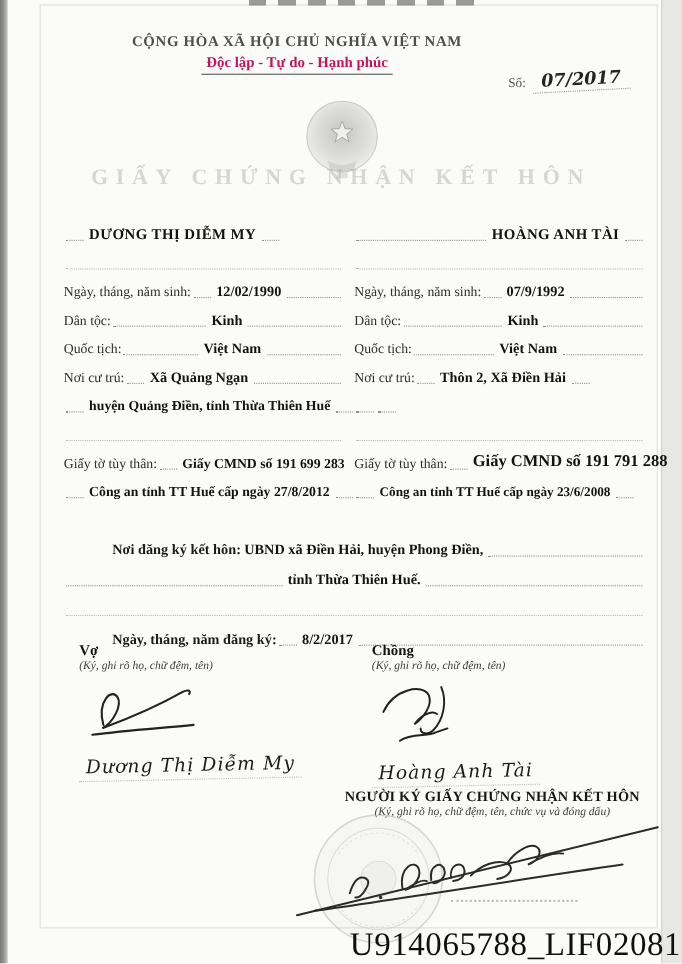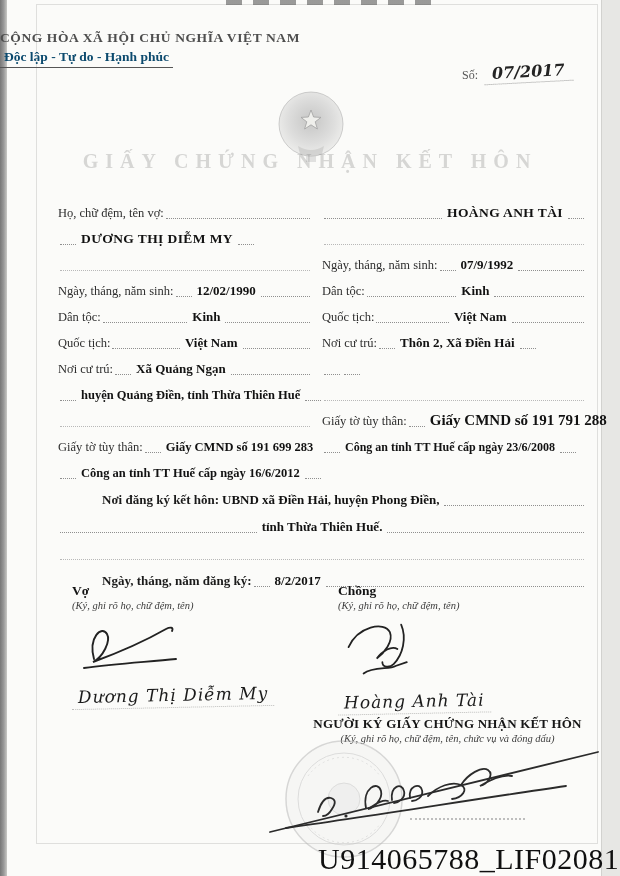--- a/index.html
+++ b/index.html
@@ -10,23 +10,23 @@
     color:#2f2f2f;
   }
   .scan-edge-left{position:absolute;left:0;top:0;width:7px;height:876px;
     background:linear-gradient(90deg,#777 0%,#9a9a9a 55%,#c9c9c6 100%);}
   .scan-edge-right{position:absolute;right:0;top:0;width:18px;height:876px;
     background:#e7e7e4;border-left:1px solid #d2d2cf;}
   .frame{position:absolute;left:36px;top:4px;width:560px;height:838px;
     border:1px solid rgba(150,150,150,0.28);}
   .top-smudge{position:absolute;top:0;left:226px;width:205px;height:5px;opacity:.55;
     background:repeating-linear-gradient(90deg,rgba(55,55,55,.9) 0 16px,transparent 16px 27px);}
-  .nat{position:absolute;top:30px;left:0;width:540px;}
+  .nat{position:absolute;top:30px;left:0;width:540px;text-align:center;}
   .nat-line1{font-size:13.5px;font-weight:bold;color:#4e4e4e;letter-spacing:.6px;}
-  .nat-line2{display:inline-block;font-size:13.5px;font-weight:bold;color:#0c4a6e;
+  .nat-line2{display:inline-block;font-size:13.5px;font-weight:bold;color:#be185d;
     margin-top:3px;padding:0 4px 2px;border-bottom:1.4px solid #555;}
   .doc-no{position:absolute;left:462px;top:62px;display:flex;align-items:flex-end;}
   .no-lbl{font-size:12px;color:#555;}
   .no-val{font-family:"DejaVu Serif",serif;font-style:italic;font-weight:bold;
     font-size:16px;transform:rotate(-3deg);margin-left:6px;color:#242424;
     border-bottom:1px dotted #9a9a9a;padding:0 8px 1px;}
   .emblem{position:absolute;left:276px;top:90px;}
   .ghost-title{position:absolute;top:150px;left:0;width:620px;text-align:center;
     font-weight:bold;font-size:20px;letter-spacing:7px;color:rgba(110,110,110,0.26);
     white-space:nowrap;}
@@ -95,24 +95,20 @@
       <polygon points="35,20 37.6,27 45,27.4 39.2,31.8 41.4,39 35,34.8 28.6,39 30.8,31.8 25,27.4 32.4,27" fill="#f4f4f0" stroke="#9c9c9c" stroke-width="0.8" opacity="0.9"></polygon>
       <path d="M22 56 q13 8 26 0 l-2 8 q-11 6 -22 0 z" fill="#c9c9c7" opacity="0.7"></path>
       <rect x="30" y="66" width="10" height="6" fill="#cfcfcd" opacity="0.6"></rect>
     </svg>
   </div>
 
   <div class="ghost-title">GIẤY CHỨNG NHẬN KẾT HÔN</div>
 
   <div class="col col-left">
     <div class="row">
-      <span class="lbl">Họ, chữ đệm, tên vợ:</span>
-      <span class="fill"></span>
-    </div>
-    <div class="row">
       <span class="fill sm"></span>
       <span class="val big">DƯƠNG THỊ DIỄM MY</span>
       <span class="fill sm"></span>
     </div>
     <div class="row">
       <span class="fill faint"></span>
     </div>
     <div class="row">
       <span class="lbl">Ngày, tháng, năm sinh:</span>
       <span class="fill sm"></span>
@@ -145,21 +141,21 @@
     <div class="row">
       <span class="fill faint"></span>
     </div>
     <div class="row">
       <span class="lbl">Giấy tờ tùy thân:</span>
       <span class="fill sm"></span>
       <span class="val" style="font-size:12.5px">Giấy CMND số 191 699 283</span>
     </div>
     <div class="row">
       <span class="fill sm"></span>
-      <span class="val" style="font-size:12.5px">Công an tỉnh TT Huế cấp ngày 16/6/2012</span>
+      <span class="val" style="font-size:12.5px">Công an tỉnh TT Huế cấp ngày 27/8/2012</span>
       <span class="fill sm"></span>
     </div>
   </div>
 
   <div class="col col-right">
     <div class="row">
       <span class="fill"></span>
       <span class="val big">HOÀNG ANH TÀI</span>
       <span class="fill sm"></span>
     </div>

